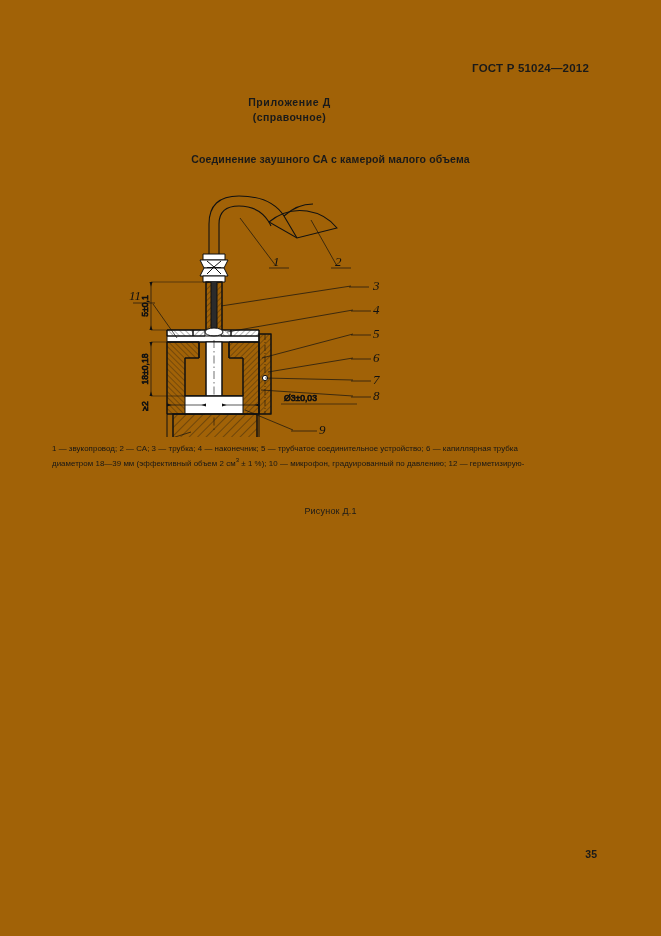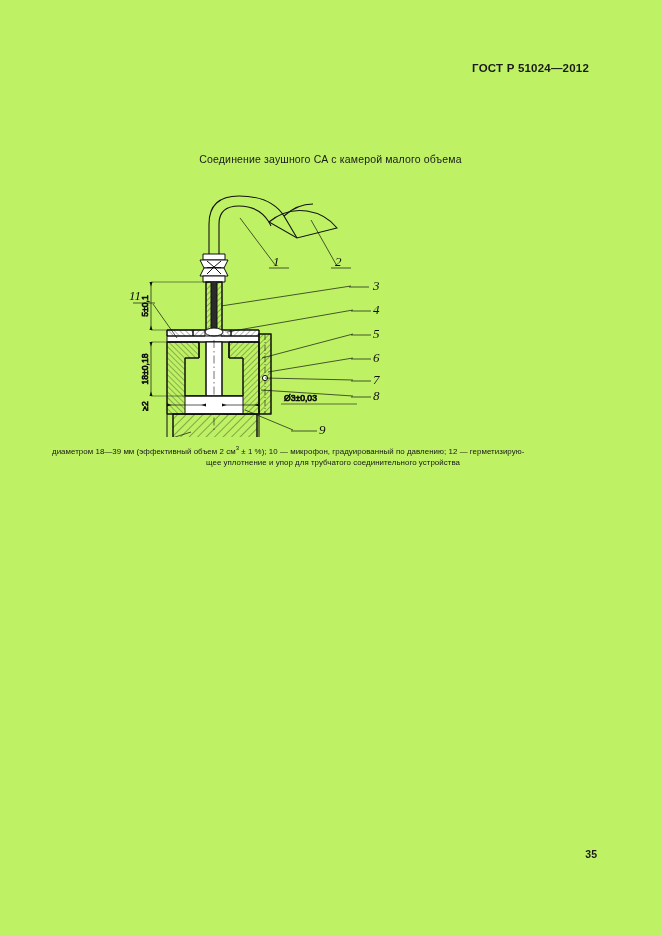--- a/index.html
+++ b/index.html
@@ -9,21 +9,21 @@
     background: #ffffff;
   }
   body {
     font-family: "Liberation Sans", sans-serif;
     color: #1a1a1a;
   }
   #page {
     position: relative;
     width: 661px;
     height: 936px;
-    background: #bef264;
+    background: #a16207;
     overflow: hidden;
   }
 
   
   .std-header {
     position: absolute;
     top: 62px;
     right: 72px;
     font-size: 11.5px;
     font-weight: bold;
@@ -50,21 +50,21 @@
     margin-left: -82px;
   }
 
   .figure-title {
     position: absolute;
     top: 153px;
     left: 0;
     width: 661px;
     text-align: center;
     font-size: 10.5px;
-    font-weight: normal;
+    font-weight: bold;
     letter-spacing: 0.15px;
   }
 
   
   #drawing-wrap {
     position: absolute;
     top: 182px;
     left: 0;
     width: 661px;
     height: 255px;
@@ -124,20 +124,24 @@
     font-weight: bold;
   }
 </style>
 </head>
 <body>
 
 <div id="page">
 
   <div class="std-header">ГОСТ Р 51024—2012</div>
 
+  <div class="annex-block">
+    <div class="annex-title">Приложение Д</div>
+    <div class="annex-kind">(справочное)</div>
+  </div>
 
   <div class="figure-title">Соединение заушного СА с камерой малого объема</div>
 
   <div id="drawing-wrap">
     <svg id="drawing" width="420" height="255" viewBox="0 0 420 255">
       <defs>
         <pattern id="hatchR" width="6" height="6" patternTransform="rotate(45)" patternUnits="userSpaceOnUse">
           <line x1="0" y1="0" x2="0" y2="6" stroke="#111" stroke-width="0.7"></line>
         </pattern>
         <pattern id="hatchL" width="6" height="6" patternTransform="rotate(-45)" patternUnits="userSpaceOnUse">
@@ -307,20 +311,21 @@
           <text class="lbl" x="252" y="218">8</text>
           <text class="lbl" x="198" y="252">9</text>
           <text class="lbl" x="6" y="266">10</text>
           <text class="lbl" x="8" y="118">11</text>
         </g>
       </g>
     </svg>
   </div>
 
   <div class="caption">
+    <span class="ln">1 — звукопровод; 2 — СА; 3 — трубка; 4 — наконечник; 5 — трубчатое соединительное устройство; 6 — капиллярная трубка</span>
     <span class="ln"><span>диаметром 18—39 мм (эффективный объем 2 см</span><sup>3</sup><span> ± 1 %); 10 — микрофон, градуированный по давлению; 12 — герметизирую-</span></span>
-    <span class="ln last">щее уплотнение и упор для трубчатого соединительного устройства</span>
   </div>
 
+  <div class="fig-number">Рисунок Д.1</div>
 
   <div class="page-number">35</div>
 
 </div>
 
 </body></html>

